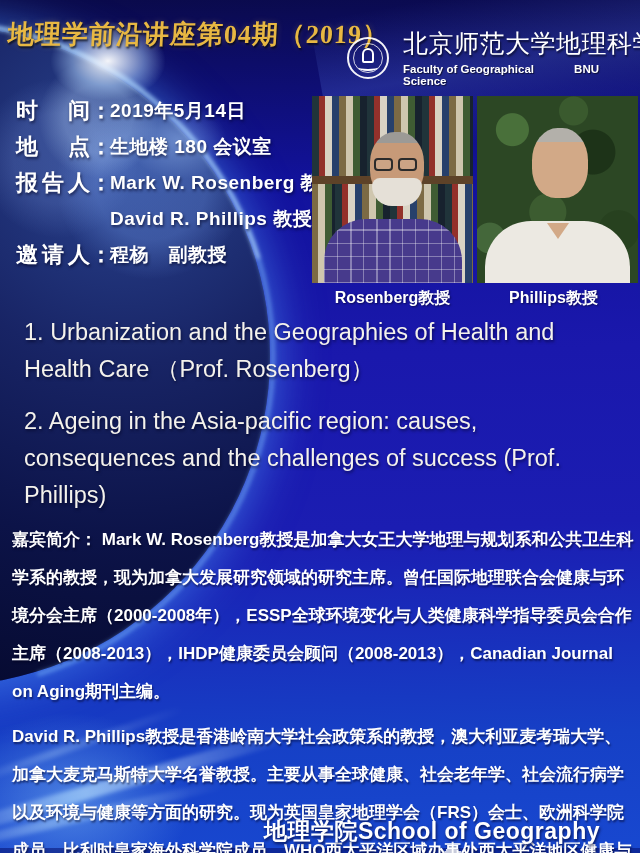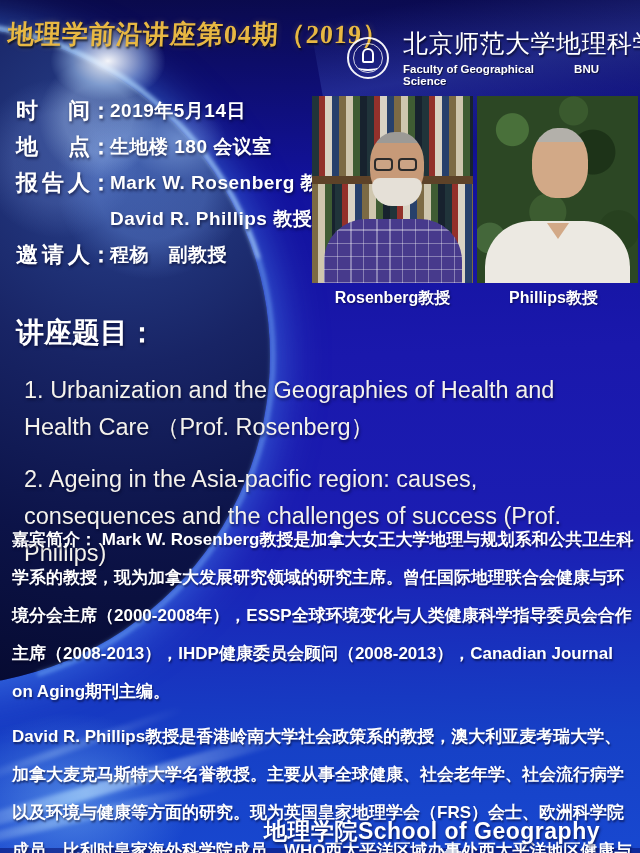--- a/index.html
+++ b/index.html
@@ -174,21 +174,20 @@
       <div class="head head-p"></div>
       <div class="shirt-p"></div>
     </div>
   </div>
   <div class="captions">
     <div class="caption">Rosenberg教授</div>
     <div class="caption">Phillips教授</div>
   </div>
 
   <div class="topics">
-    <div class="topics-heading">讲座题目：</div>
     <p class="topic">1. Urbanization and the Geographies of Health and Health Care （Prof. Rosenberg）</p>
     <p class="topic">2. Ageing in the Asia-pacific region: causes, consequences and the challenges of success (Prof. Phillips)</p>
   </div>
 
   <div class="bios">
     <p class="bio">嘉宾简介： Mark W. Rosenberg教授是加拿大女王大学地理与规划系和公共卫生科学系的教授，现为加拿大发展研究领域的研究主席。曾任国际地理联合会健康与环境分会主席（2000-2008年），ESSP全球环境变化与人类健康科学指导委员会合作主席（2008-2013），IHDP健康委员会顾问（2008-2013），Canadian Journal on Aging期刊主编。</p>
     <p class="bio">David R. Phillips教授是香港岭南大学社会政策系的教授，澳大利亚麦考瑞大学、加拿大麦克马斯特大学名誉教授。主要从事全球健康、社会老年学、社会流行病学以及环境与健康等方面的研究。现为英国皇家地理学会（FRS）会士、欧洲科学院成员、比利时皇家海外科学院成员，WHO西太平洋区域办事处西太平洋地区健康与老龄问题专家组顾问（2011年，2013年，2017年），联合国环境规划署(UNESCAP)专家。</p>
   </div>
 
   <div class="footer">地理学院School of Geography</div>

